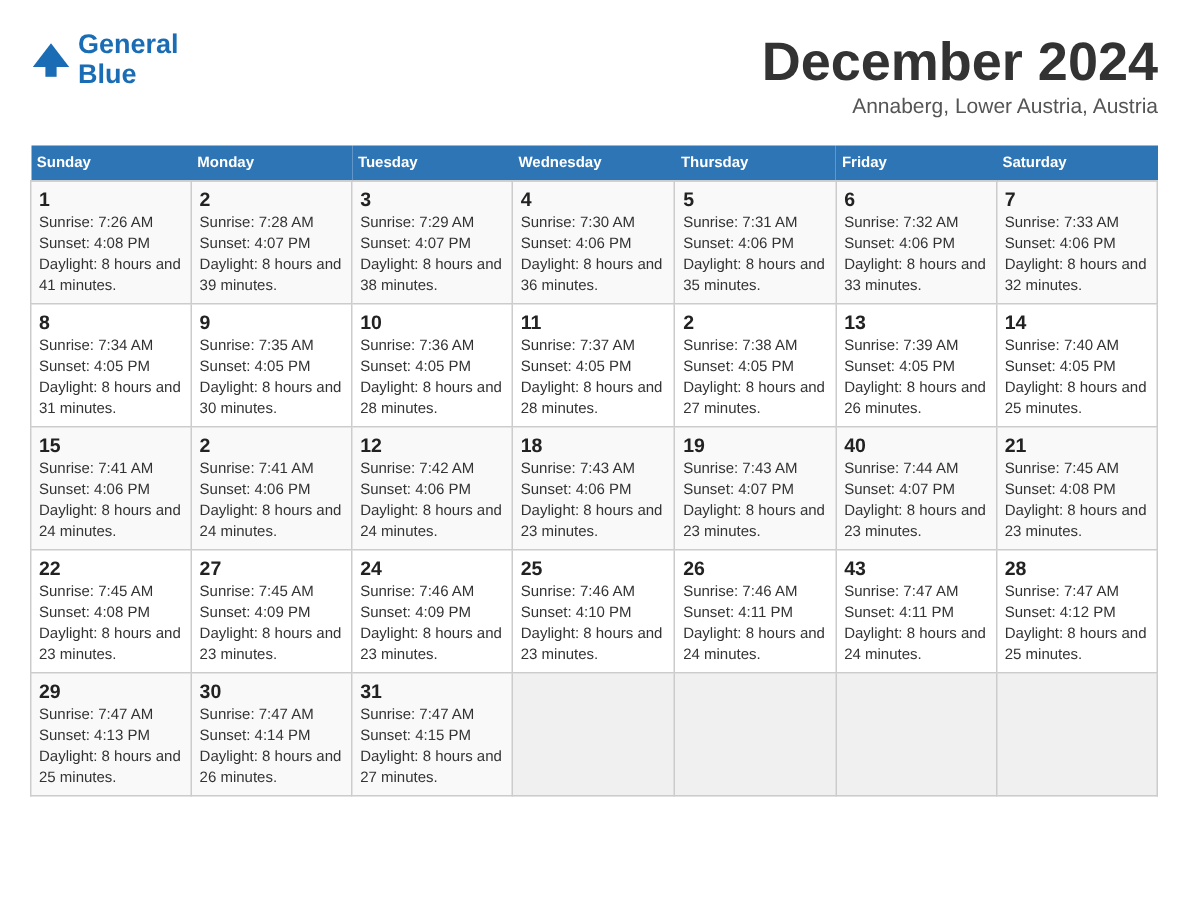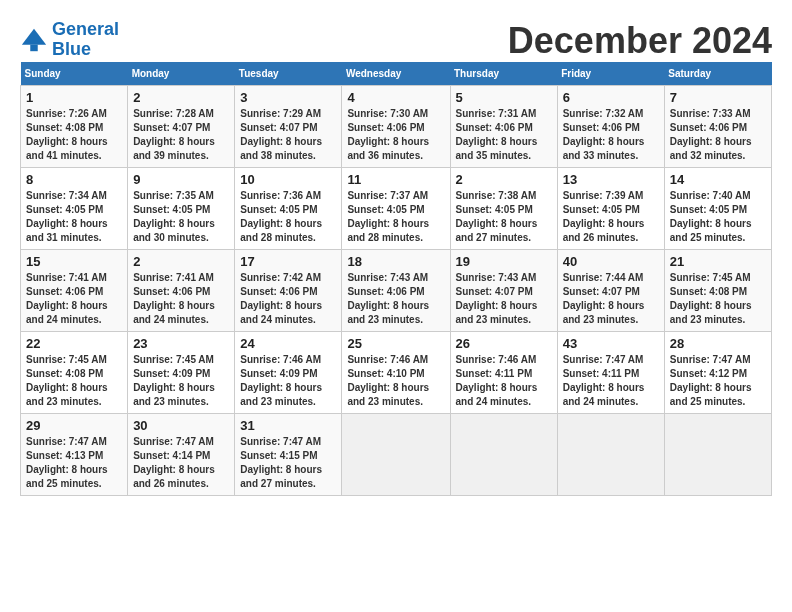--- a/index.html
+++ b/index.html
@@ -7,21 +7,21 @@
       font-family: Arial, sans-serif;
       background: #fff;
       width: 792px;
       min-height: 612px;
       padding: 20px;
     }
     .header {
       display: flex;
       justify-content: space-between;
       align-items: flex-start;
-      margin-bottom: 0;
+      margin-bottom: 19px;
       gap: 28px;
     }
     .logo {
       display: flex;
       align-items: center;
       gap: 4px;
     }
     .logo-text {
       font-size: 18px;
       font-weight: bold;
@@ -78,21 +78,20 @@
       font-size: 13px;
       font-weight: bold;
       color: #222;
       display: block;
       margin-bottom: 2px;
     }
     .day-info {
       font-size: 10px;
       color: #333;
       line-height: 1.4;
-      font-weight: bold;
     }
     .empty-cell {
       background: #f0f0f0 !important;
     }
   </style>
 </head>
 <body>
 
 <div class="header">
   <div class="logo">
@@ -100,20 +99,21 @@
       <polygon points="15,3 28,20 2,20" fill="#1a6db5"></polygon>
       <rect x="11" y="20" width="8" height="7" fill="#1a6db5"></rect>
     </svg>
     <div class="logo-text">
       <div><span>General</span></div>
       <div><span>Blue</span></div>
     </div>
   </div>
   <div class="title-area">
     <div class="month-title">December 2024</div>
+    <div class="subtitle">Annaberg, Lower Austria, Austria</div>
   </div>
 </div>
 
 <table>
   <thead>
     <tr>
     <th>Sunday</th>
         <th>Monday</th>
         <th>Tuesday</th>
         <th>Wednesday</th>
@@ -186,21 +186,21 @@
       <tr>
         <td>
           <span class="day-num">15</span>
           <div class="day-info">Sunrise: 7:41 AM<br>Sunset: 4:06 PM<br>Daylight: 8 hours and 24 minutes.</div>
         </td>
         <td>
           <span class="day-num">2</span>
           <div class="day-info">Sunrise: 7:41 AM<br>Sunset: 4:06 PM<br>Daylight: 8 hours and 24 minutes.</div>
         </td>
         <td>
-          <span class="day-num">17</span>
+          <span class="day-num">12</span>
           <div class="day-info">Sunrise: 7:42 AM<br>Sunset: 4:06 PM<br>Daylight: 8 hours and 24 minutes.</div>
         </td>
         <td>
           <span class="day-num">18</span>
           <div class="day-info">Sunrise: 7:43 AM<br>Sunset: 4:06 PM<br>Daylight: 8 hours and 23 minutes.</div>
         </td>
         <td>
           <span class="day-num">19</span>
           <div class="day-info">Sunrise: 7:43 AM<br>Sunset: 4:07 PM<br>Daylight: 8 hours and 23 minutes.</div>
         </td>
@@ -212,21 +212,21 @@
           <span class="day-num">21</span>
           <div class="day-info">Sunrise: 7:45 AM<br>Sunset: 4:08 PM<br>Daylight: 8 hours and 23 minutes.</div>
         </td>
       </tr>
       <tr>
         <td>
           <span class="day-num">22</span>
           <div class="day-info">Sunrise: 7:45 AM<br>Sunset: 4:08 PM<br>Daylight: 8 hours and 23 minutes.</div>
         </td>
         <td>
-          <span class="day-num">23</span>
+          <span class="day-num">27</span>
           <div class="day-info">Sunrise: 7:45 AM<br>Sunset: 4:09 PM<br>Daylight: 8 hours and 23 minutes.</div>
         </td>
         <td>
           <span class="day-num">24</span>
           <div class="day-info">Sunrise: 7:46 AM<br>Sunset: 4:09 PM<br>Daylight: 8 hours and 23 minutes.</div>
         </td>
         <td>
           <span class="day-num">25</span>
           <div class="day-info">Sunrise: 7:46 AM<br>Sunset: 4:10 PM<br>Daylight: 8 hours and 23 minutes.</div>
         </td>

